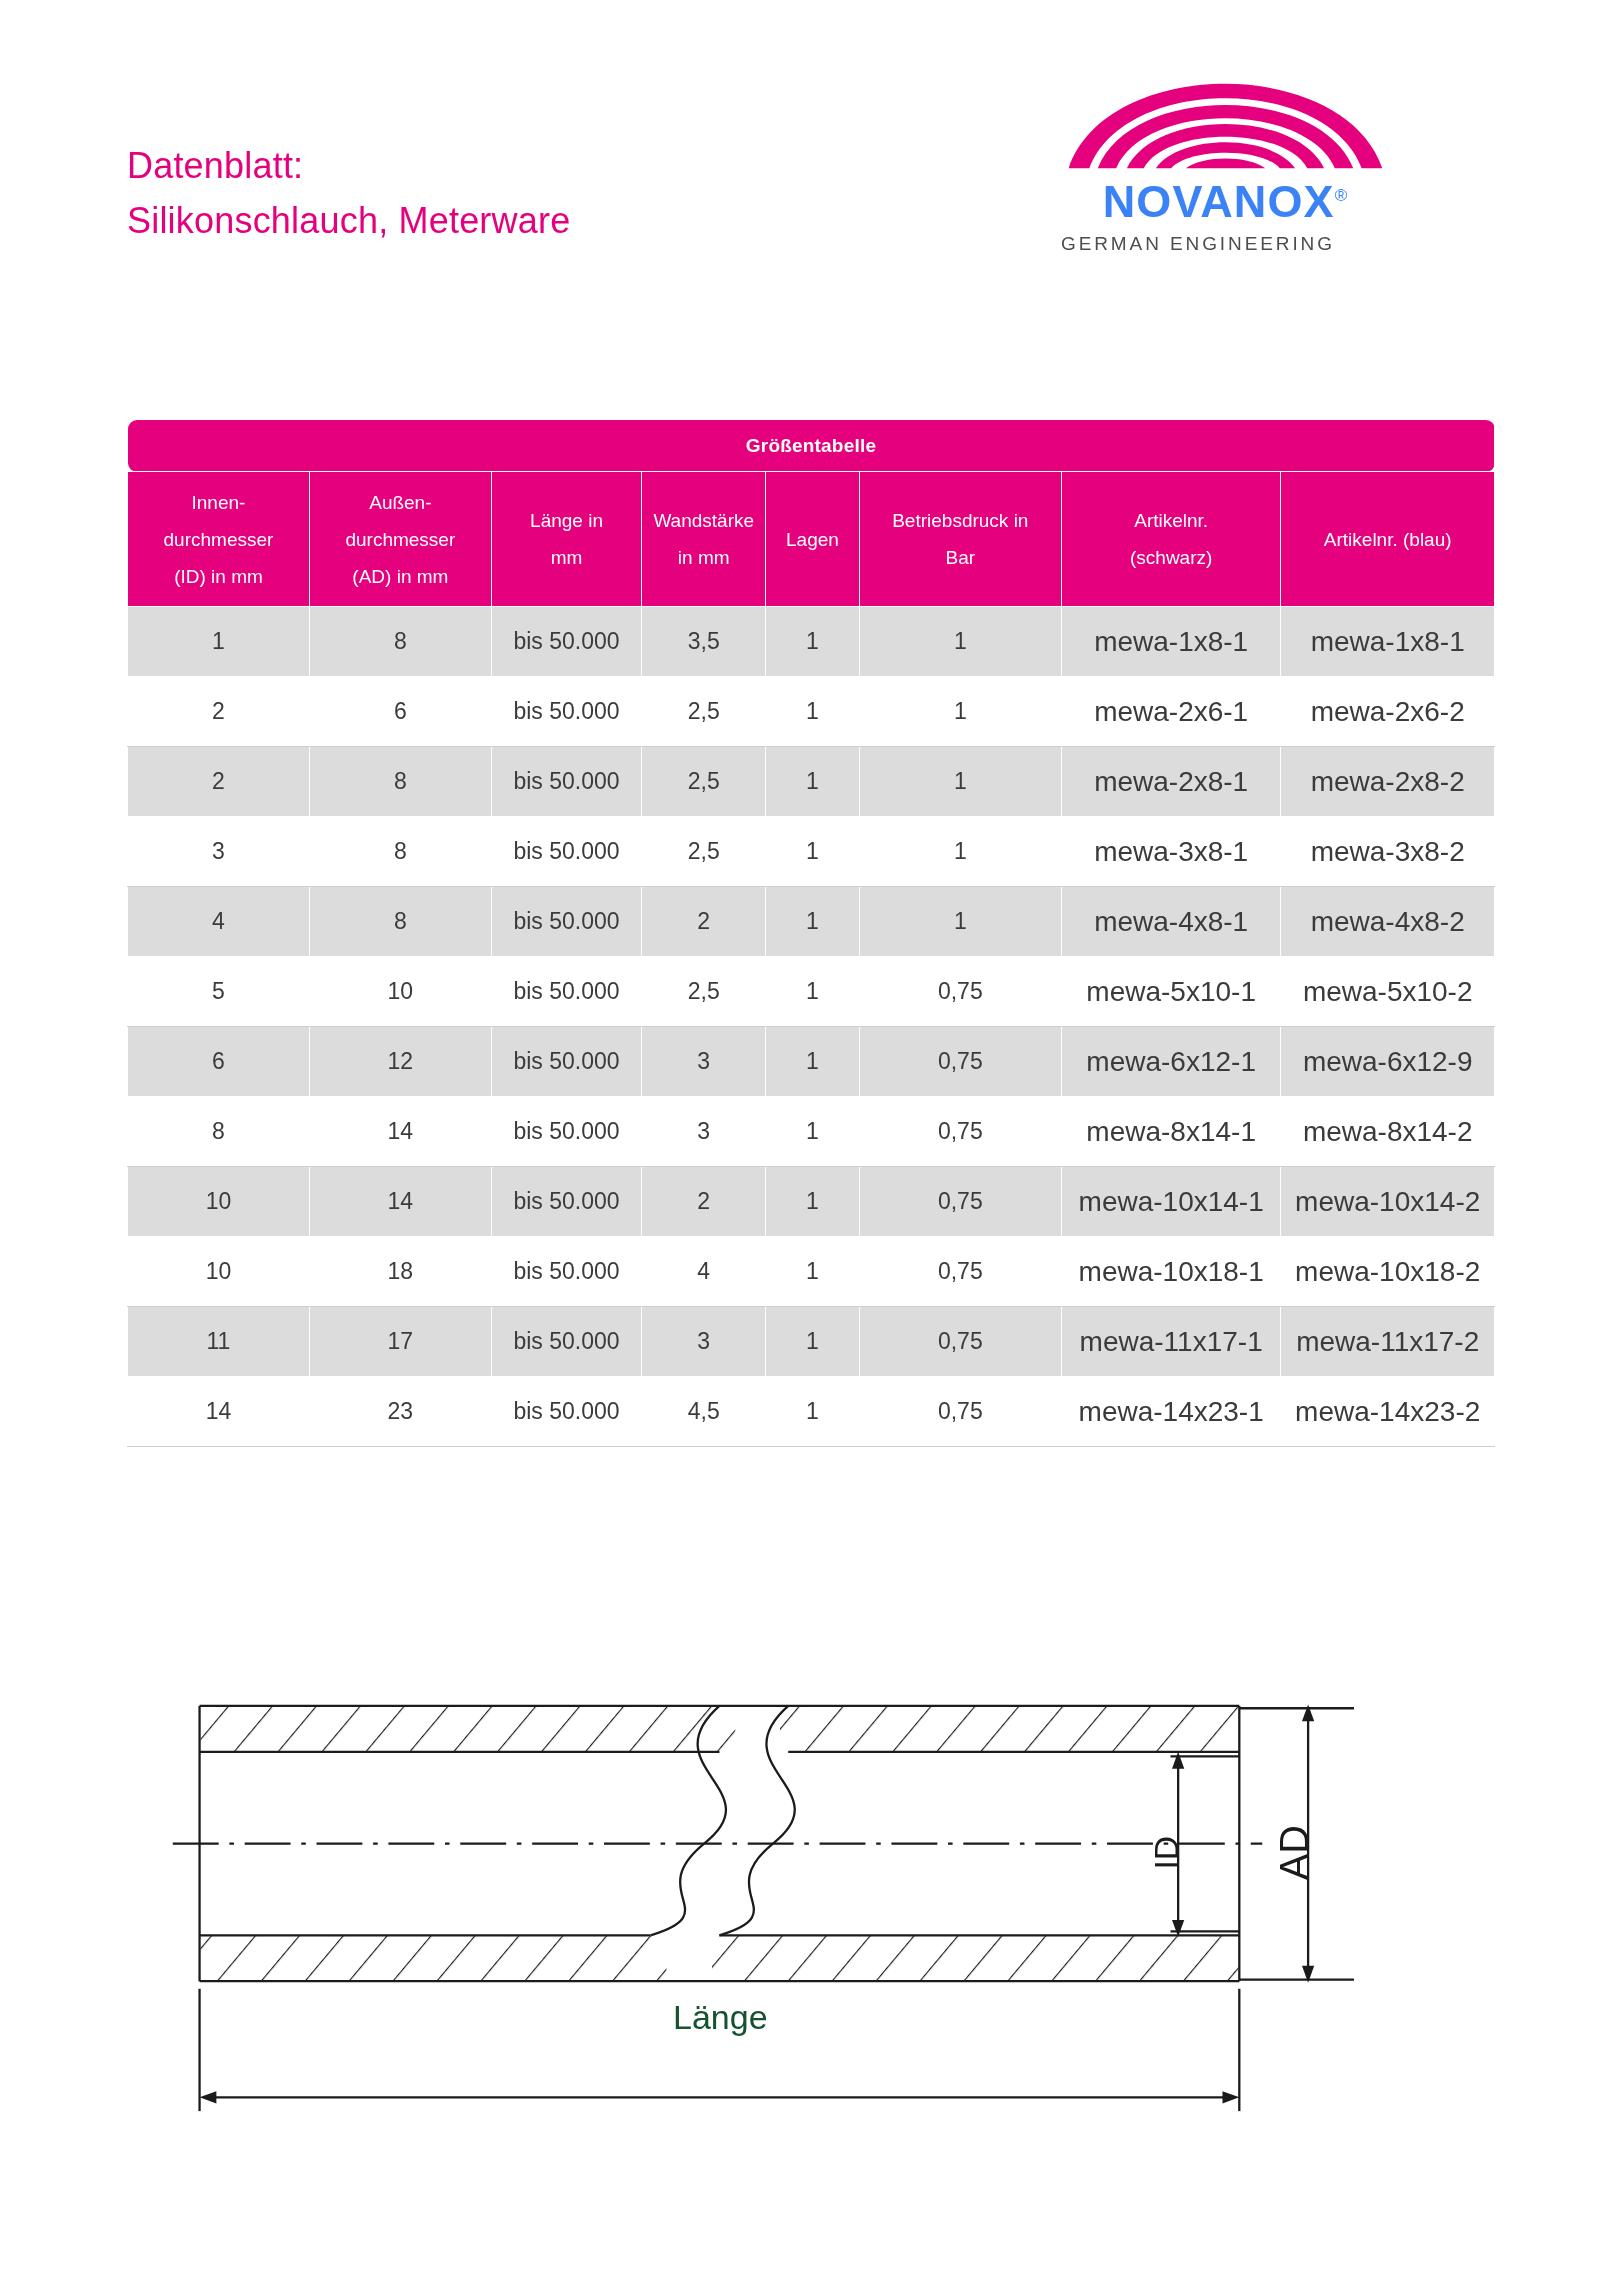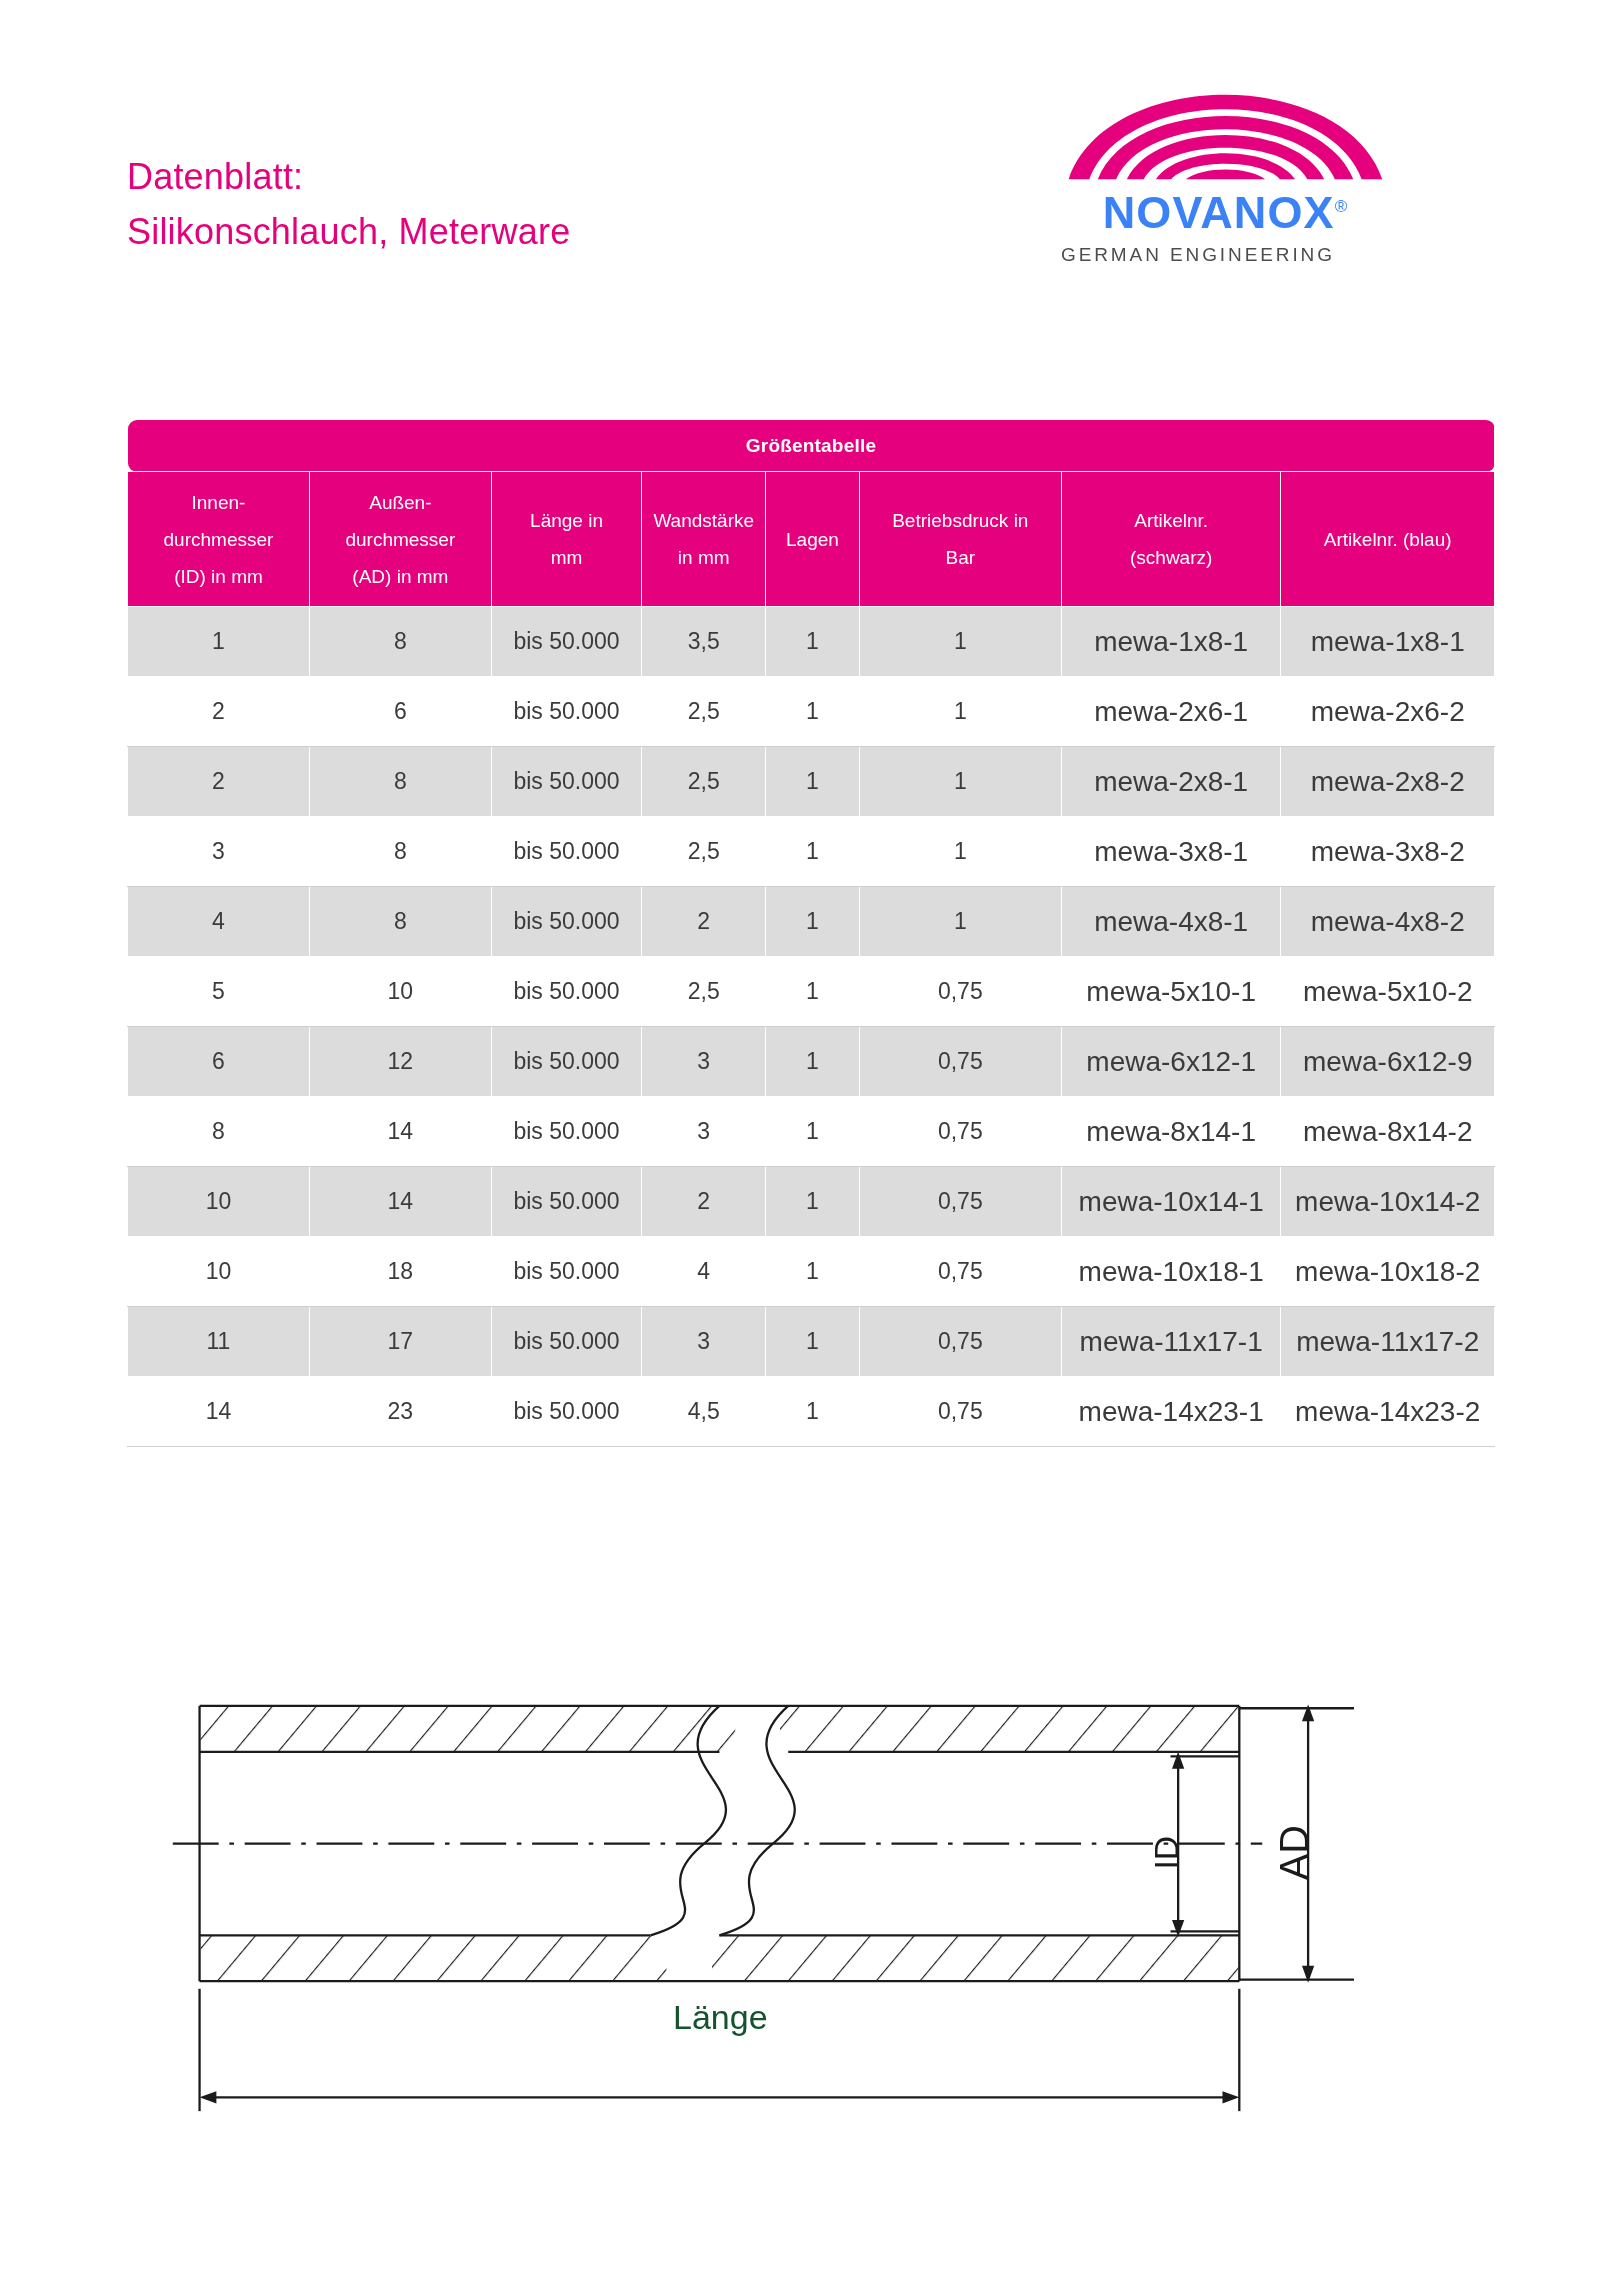--- a/index.html
+++ b/index.html
@@ -12,21 +12,21 @@
     height: 2295px;
     font-family: "Liberation Sans", sans-serif;
     color: #2a2a2a;
     position: relative;
     overflow: hidden;
   }
 
   
   .header {
     position: absolute;
-    top: 11px;
+    top: 0;
     left: 0;
     width: 1524px;
     height: 306px;
   }
   .doc-title {
     position: absolute;
     left: 127px;
     top: 138px;
     font-size: 36px;
     line-height: 55px;

